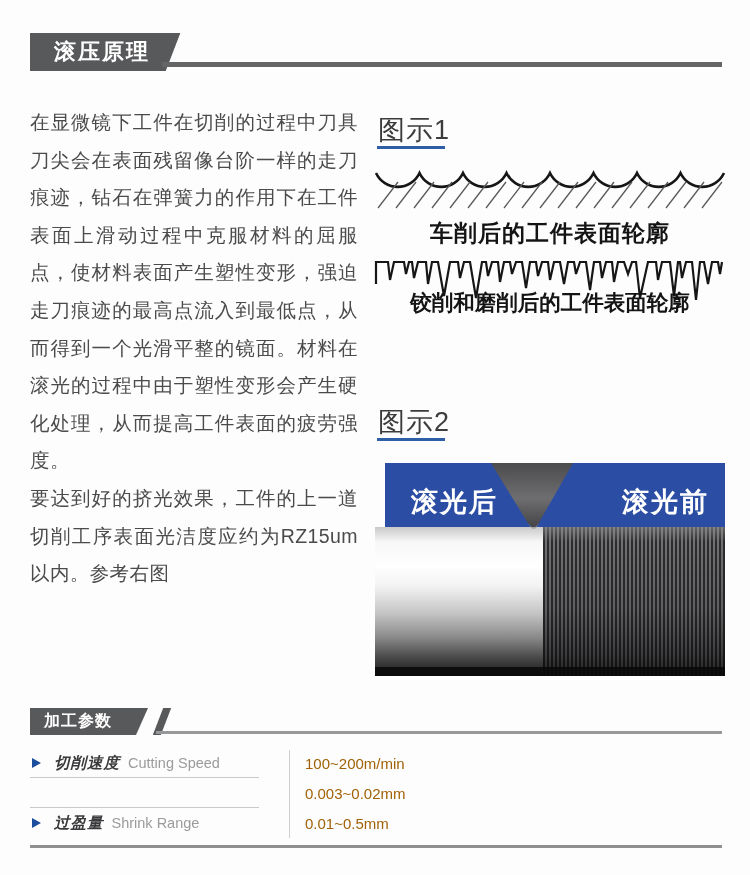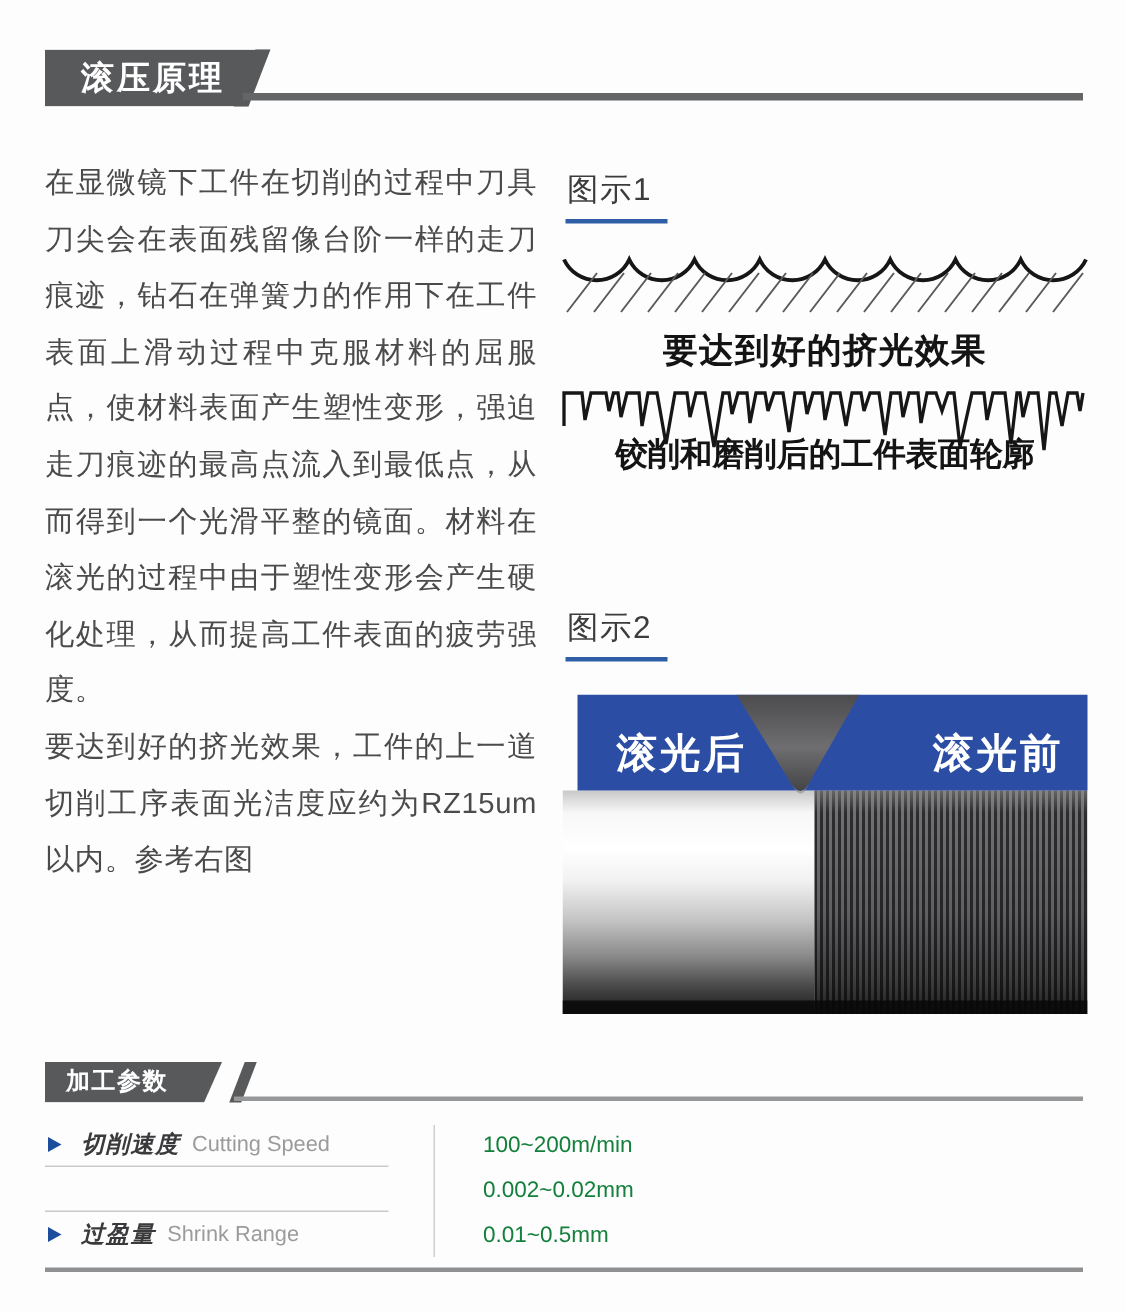--- a/index.html
+++ b/index.html
@@ -23,21 +23,21 @@
                   clip-path:polygon(0 0, 100% 0, calc(100% - 12px) 100%, 0 100%); }
   .slash.small { left:158px; top:708px; width:8px; height:27px; }
   .rule-small { left:156px; top:731px; width:566px; height:3px; background:#97989a; }
 
   
   .article { position:absolute; left:30px; top:104px; width:328px;
              font-size:19.5px; line-height:37.6px; color:#4b4b4b;
              text-align:justify; letter-spacing:0.4px; }
 
   
-  .fig-label { position:absolute; left:378px; font-size:21px; color:#3c3c3e; letter-spacing:1px; }
+  .fig-label { position:absolute; left:378px; font-size:27px; color:#3c3c3e; letter-spacing:1px; }
   .fig-underline { position:absolute; left:377px; width:68px; height:3px; background:#2e5ea6; }
   .fig1-label { top:112px; } .fig1-underline { top:146px; }
   .fig2-label { top:404px; } .fig2-underline { top:438px; }
 
   .wave { position:absolute; left:374px; width:352px; height:52px; }
   .wave1 { top:166px; } .wave2 { top:254px; }
   .fig-caption { position:absolute; left:375px; width:350px; text-align:center;
                  font-weight:bold; color:#141414; }
   .cap1 { top:218px; font-size:23px; letter-spacing:1px; }
   .cap2 { top:288px; font-size:21.5px; }
@@ -61,21 +61,21 @@
   .tool-svg { position:absolute; left:0; top:0; }
 
   
   .param-row { position:absolute; left:32px; height:30px; display:flex; align-items:center; }
   .row1 { top:748px; } .row2 { top:778px; } .row3 { top:808px; }
   .bullet { width:0; height:0; border-left:9px solid #1d4e9e;
             border-top:5.5px solid transparent; border-bottom:5.5px solid transparent;
             margin-right:13px; }
   .pname-cn { font-weight:bold; color:#3a3a3c; font-size:15.5px; margin-right:8px; letter-spacing:1px;font-style:italic; }
   .pname-en { color:#9b9b9d; font-size:14.5px; }
-  .pvalue { position:absolute; left:322px; color:#15803d; font-size:15px;
+  .pvalue { position:absolute; left:305px; color:#a16207; font-size:15px;
             height:30px; display:flex; align-items:center; }
   .row-underline { position:absolute; left:30px; width:229px; height:1px; background:#c9c9cb; }
   .ru1 { top:777px; } .ru2 { top:807px; }
   .col-divider { position:absolute; left:289px; top:750px; width:1px; height:88px; background:#cfcfd1; }
   .bottom-rule { position:absolute; left:30px; top:845px; width:692px; height:3px; background:#8f9092; }
 </style>
 </head>
 <body>
 
 <div class="page">
@@ -91,21 +91,21 @@
     <p>要达到好的挤光效果，工件的上一道切削工序表面光洁度应约为RZ15um 以内。参考右图</p>
   </div>
 
   <div class="fig-label fig1-label">图示1</div>
   <div class="fig-underline fig1-underline"></div>
 
   <svg class="wave wave1" viewBox="0 0 352 52">
     <path d="M2,7 A24,24 0 0 0 45.5,7 A24,24 0 0 0 89,7 A24,24 0 0 0 132.5,7 A24,24 0 0 0 176,7 A24,24 0 0 0 219.5,7 A24,24 0 0 0 263,7 A24,24 0 0 0 306.5,7 A24,24 0 0 0 350,7" fill="none" stroke="#161616" stroke-width="2.6"></path>
     <path d="M4,42 L24,16 M22,42 L42,16 M40,42 L60,16 M58,42 L78,16 M76,42 L96,16 M94,42 L114,16 M112,42 L132,16 M130,42 L150,16 M148,42 L168,16 M166,42 L186,16 M184,42 L204,16 M202,42 L222,16 M220,42 L240,16 M238,42 L258,16 M256,42 L276,16 M274,42 L294,16 M292,42 L312,16 M310,42 L330,16 M328,42 L348,16" fill="none" stroke="#5a5a5a" stroke-width="1.3"></path>
   </svg>
-  <div class="fig-caption cap1">要达到好的挤光效果</div>
+  <div class="fig-caption cap1">车削后的工件表面轮廓</div>
 
   <svg class="wave wave2" viewBox="0 0 352 52">
     <path d="M2,30 L2,8 L14,8 L16,26 L20,8 L30,8 L32,20 L35,8 L38,8 L40,24 L44,8 L52,8 L54,30 L58,8 L64,8 L70,42 L76,8 L84,8 L86,24 L90,8 L96,8 L102,44 L108,8 L112,8 L114,22 L118,8 L124,8 L126,28 L130,8 L136,8 L138,20 L142,8 L148,8 L152,34 L156,8 L162,8 L164,22 L168,8 L174,8 L176,26 L180,8 L186,8 L190,30 L194,8 L200,8 L202,20 L206,8 L212,8 L216,36 L220,8 L226,8 L228,24 L232,8 L238,8 L240,28 L244,8 L250,8 L254,20 L258,8 L262,8 L266,44 L274,8 L282,8 L284,26 L288,8 L296,8 L300,42 L304,8 L306,8 L308,24 L312,8 L318,8 L322,46 L326,8 L330,8 L334,30 L338,8 L344,8 L346,20 L348,8" fill="none" stroke="#161616" stroke-width="2.2" stroke-linejoin="miter"></path>
   </svg>
   <div class="fig-caption cap2">铰削和磨削后的工件表面轮廓</div>
 
   <div class="fig-label fig2-label">图示2</div>
   <div class="fig-underline fig2-underline"></div>
 
   <div class="photo">
@@ -136,21 +136,21 @@
   <div class="rule-dark rule-small"></div>
 
   <div class="param-row row1">
     <span class="bullet"></span>
     <span class="pname-cn">切削速度</span>
     <span class="pname-en">Cutting Speed</span>
   </div>
   <div class="pvalue row1">100~200m/min</div>
   <div class="row-underline ru1"></div>
 
-  <div class="pvalue row2">0.002~0.02mm</div>
+  <div class="pvalue row2">0.003~0.02mm</div>
   <div class="row-underline ru2"></div>
 
   <div class="param-row row3">
     <span class="bullet"></span>
     <span class="pname-cn">过盈量</span>
     <span class="pname-en">Shrink Range</span>
   </div>
   <div class="pvalue row3">0.01~0.5mm</div>
 
   <div class="col-divider"></div>

